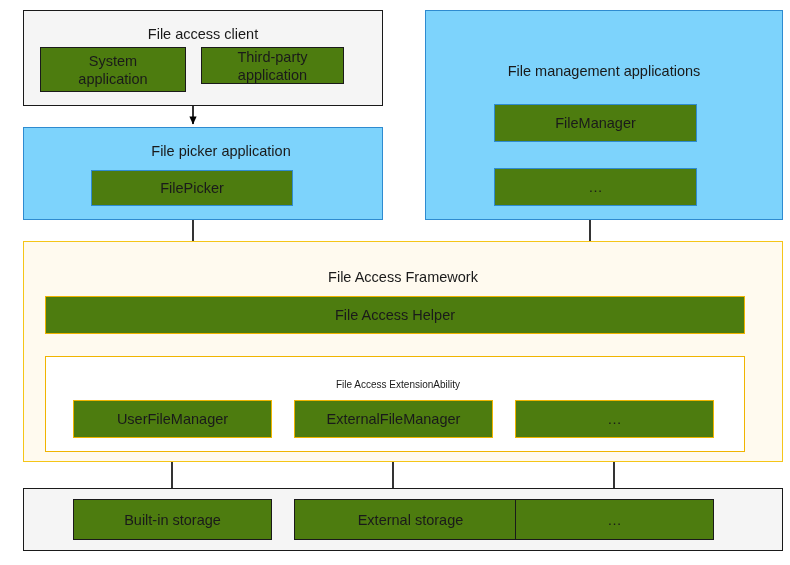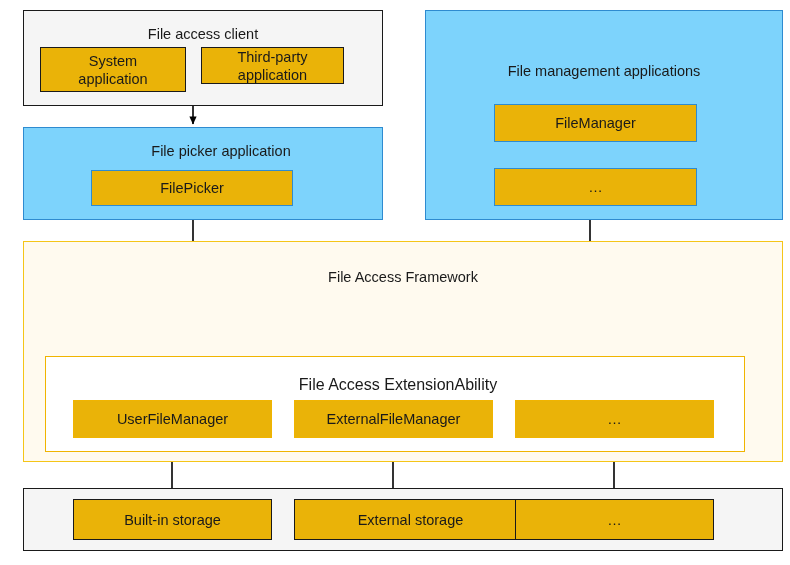--- a/index.html
+++ b/index.html
@@ -42,21 +42,21 @@
     right: 0;
     text-align: center;
     font-size: 14.5px;
     line-height: 17px;
     color: #1a1a1a;
     pointer-events: none;
   }
   .node {
     position: absolute;
     box-sizing: border-box;
-    background: #eab308;
+    background: #4d7c0f;
     display: flex;
     align-items: center;
     justify-content: center;
     text-align: center;
     font-size: 14.5px;
     line-height: 18px;
     color: #1a1a1a;
     white-space: pre-line;
   }
   .node-black  { border: 1.5px solid #1a1a1a; }
@@ -67,21 +67,21 @@
     position: absolute;
     box-sizing: border-box;
     background: #ffffff;
     border: 1.5px solid #f0b400;
   }
   .subpanel-title {
     position: absolute;
     left: 6px;
     right: 0;
     text-align: center;
-    font-size: 16px;
+    font-size: 10px;
     line-height: 17px;
     color: #1a1a1a;
   }
   svg.arrows {
     position: absolute;
     left: 0;
     top: 0;
     width: 790px;
     height: 565px;
     overflow: visible;
@@ -131,20 +131,21 @@
   <div class="panel panel-blue" style="left:418px; top:10px; width:358px; height:210px;">
     <div class="panel-title" style="top:52px;">File management applications</div>
   </div>
   <div class="node node-blue" style="left:494px; top:104px; width:203px; height:38px;">FileManager</div>
   <div class="node node-blue" style="left:494px; top:168px; width:203px; height:38px;">…</div>
 
   <div class="panel panel-yellow" style="left:16px; top:241px; width:760px; height:221px;">
     <div class="panel-title" style="top:27px;">File Access Framework</div>
   </div>
 
+  <div class="node node-yellow" style="left:45px; top:296px; width:700px; height:38px;">File Access Helper</div>
 
   <div class="subpanel" style="left:45px; top:356px; width:700px; height:96px;">
     <div class="subpanel-title" style="top:19px;">File Access ExtensionAbility</div>
   </div>
   <div class="node node-yellow" style="left:73px; top:400px; width:199px; height:38px;">UserFileManager</div>
   <div class="node node-yellow" style="left:294px; top:400px; width:199px; height:38px;">ExternalFileManager</div>
   <div class="node node-yellow" style="left:515px; top:400px; width:199px; height:38px;">…</div>
 
   <div class="panel panel-gray" style="left:16px; top:488px; width:760px; height:63px;"></div>
   <div class="node node-black" style="left:73px; top:499px; width:199px; height:41px;">Built-in storage</div>

